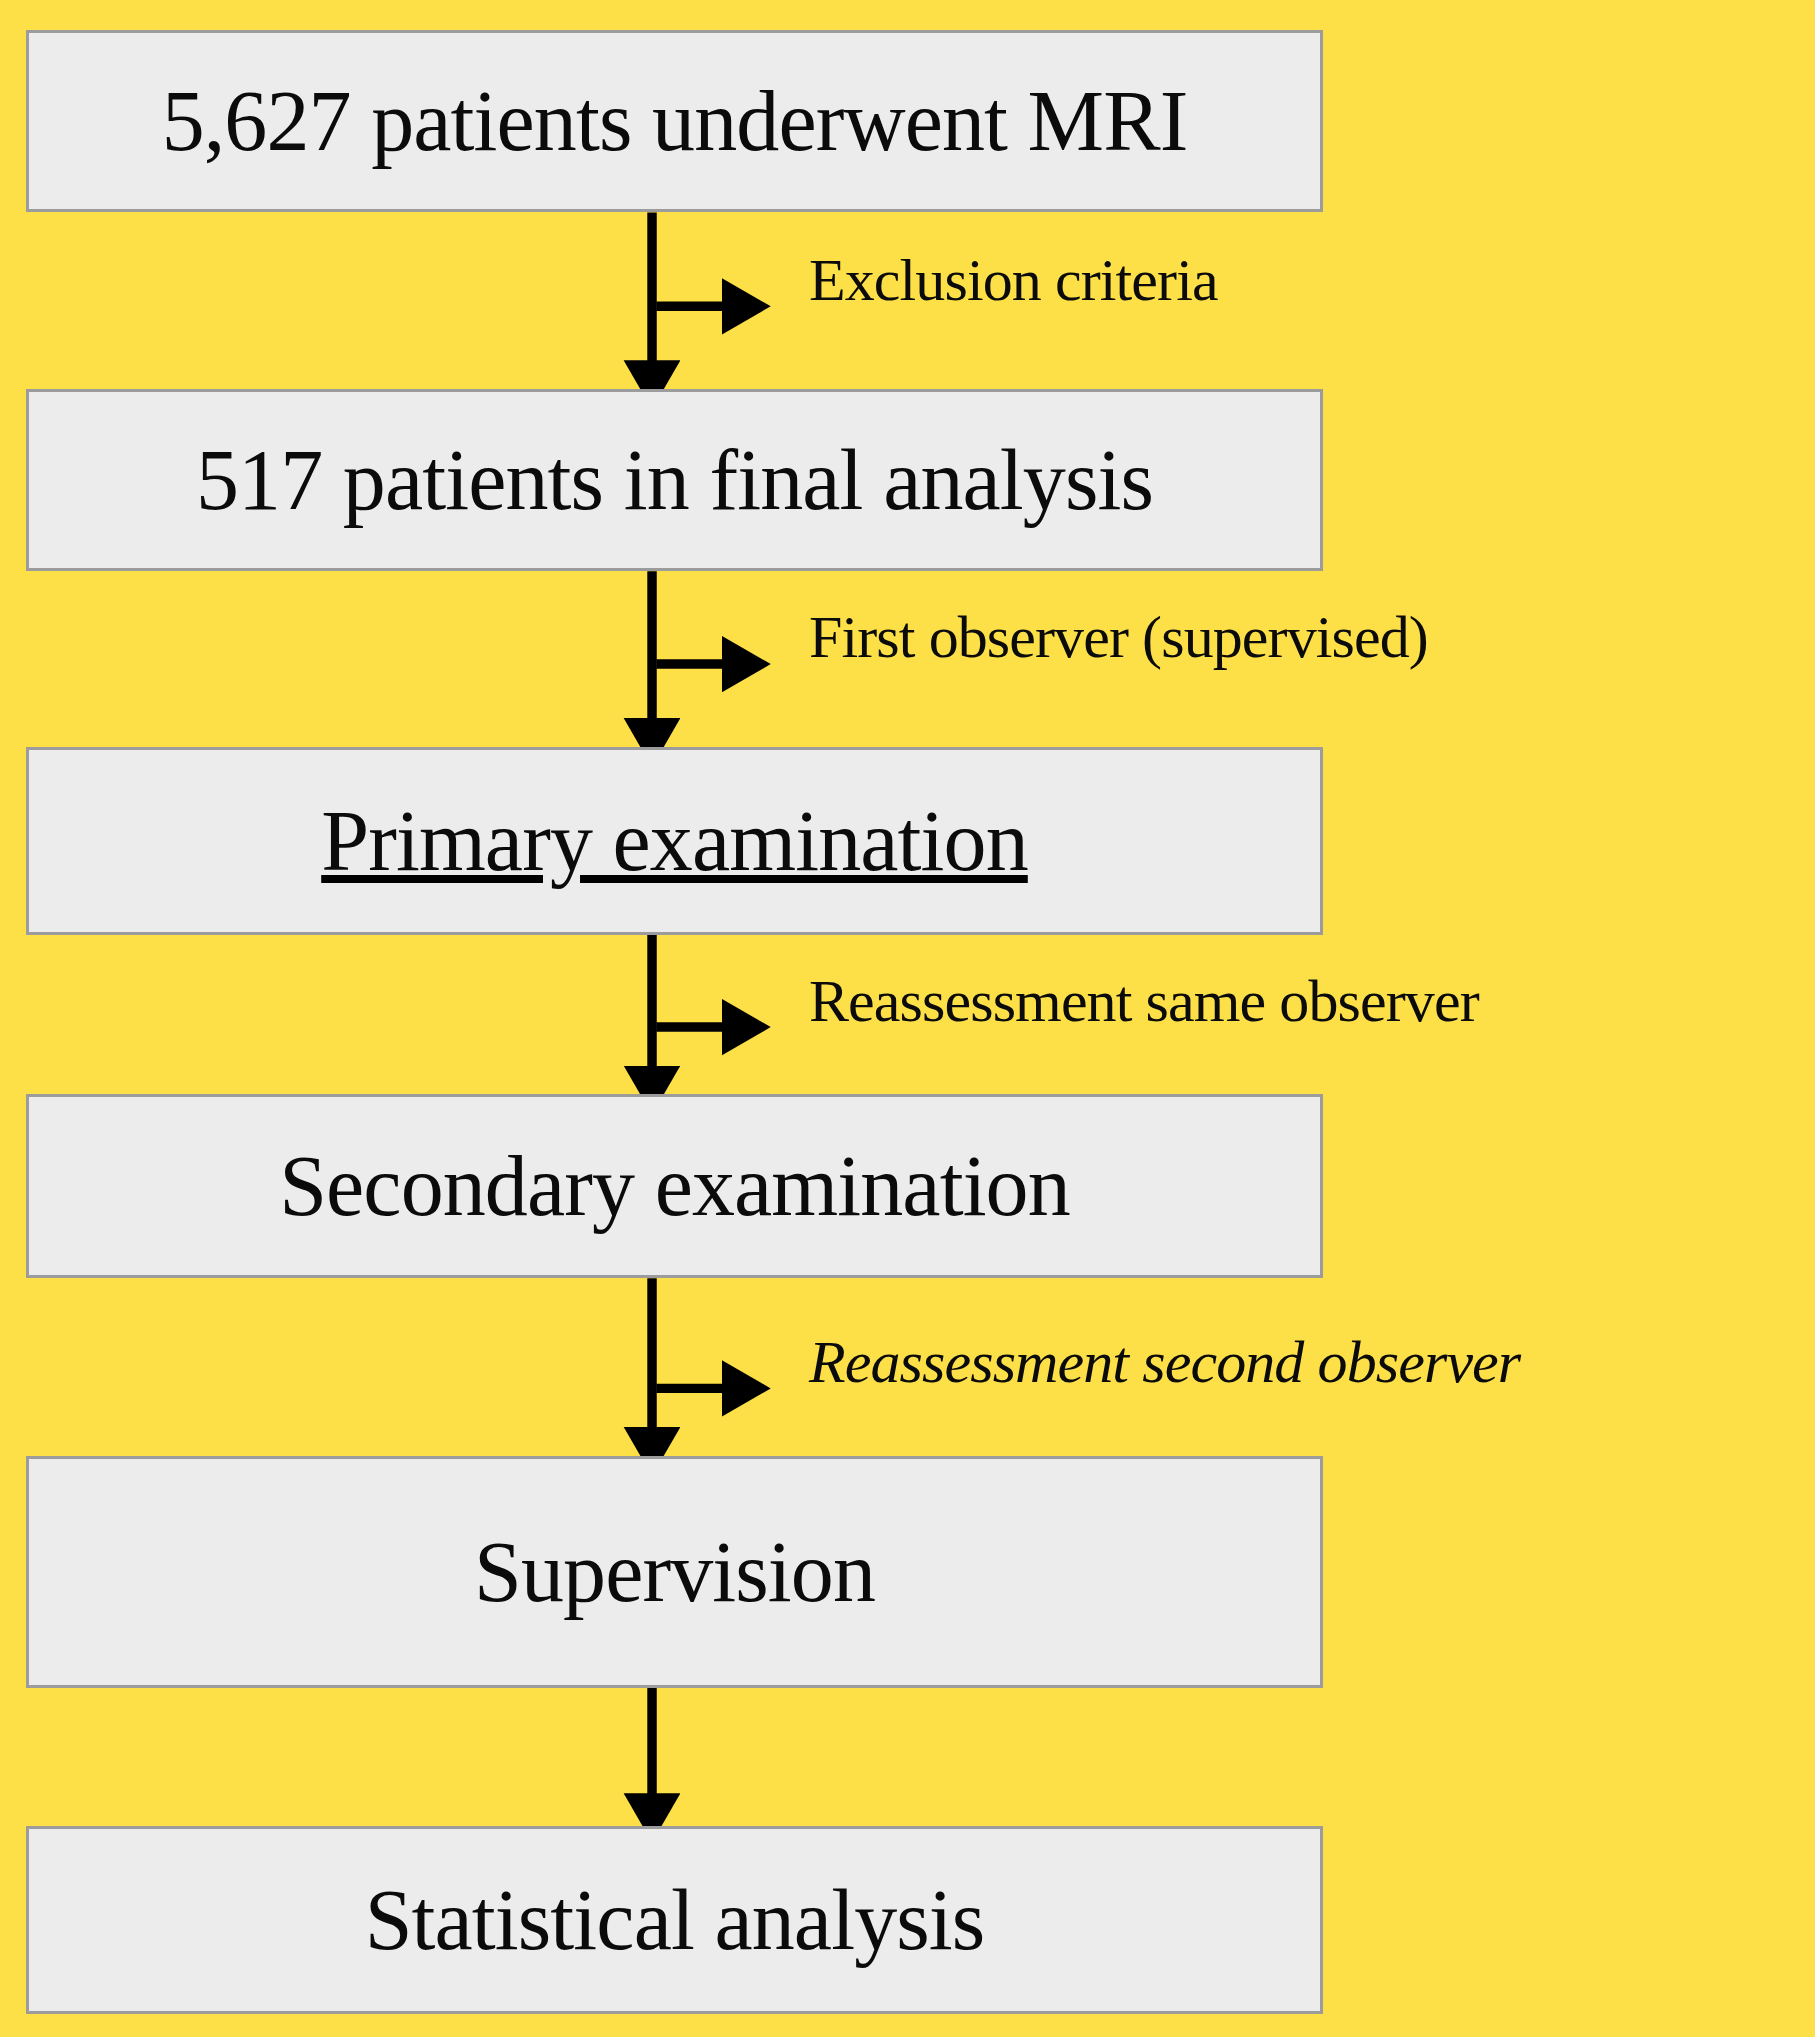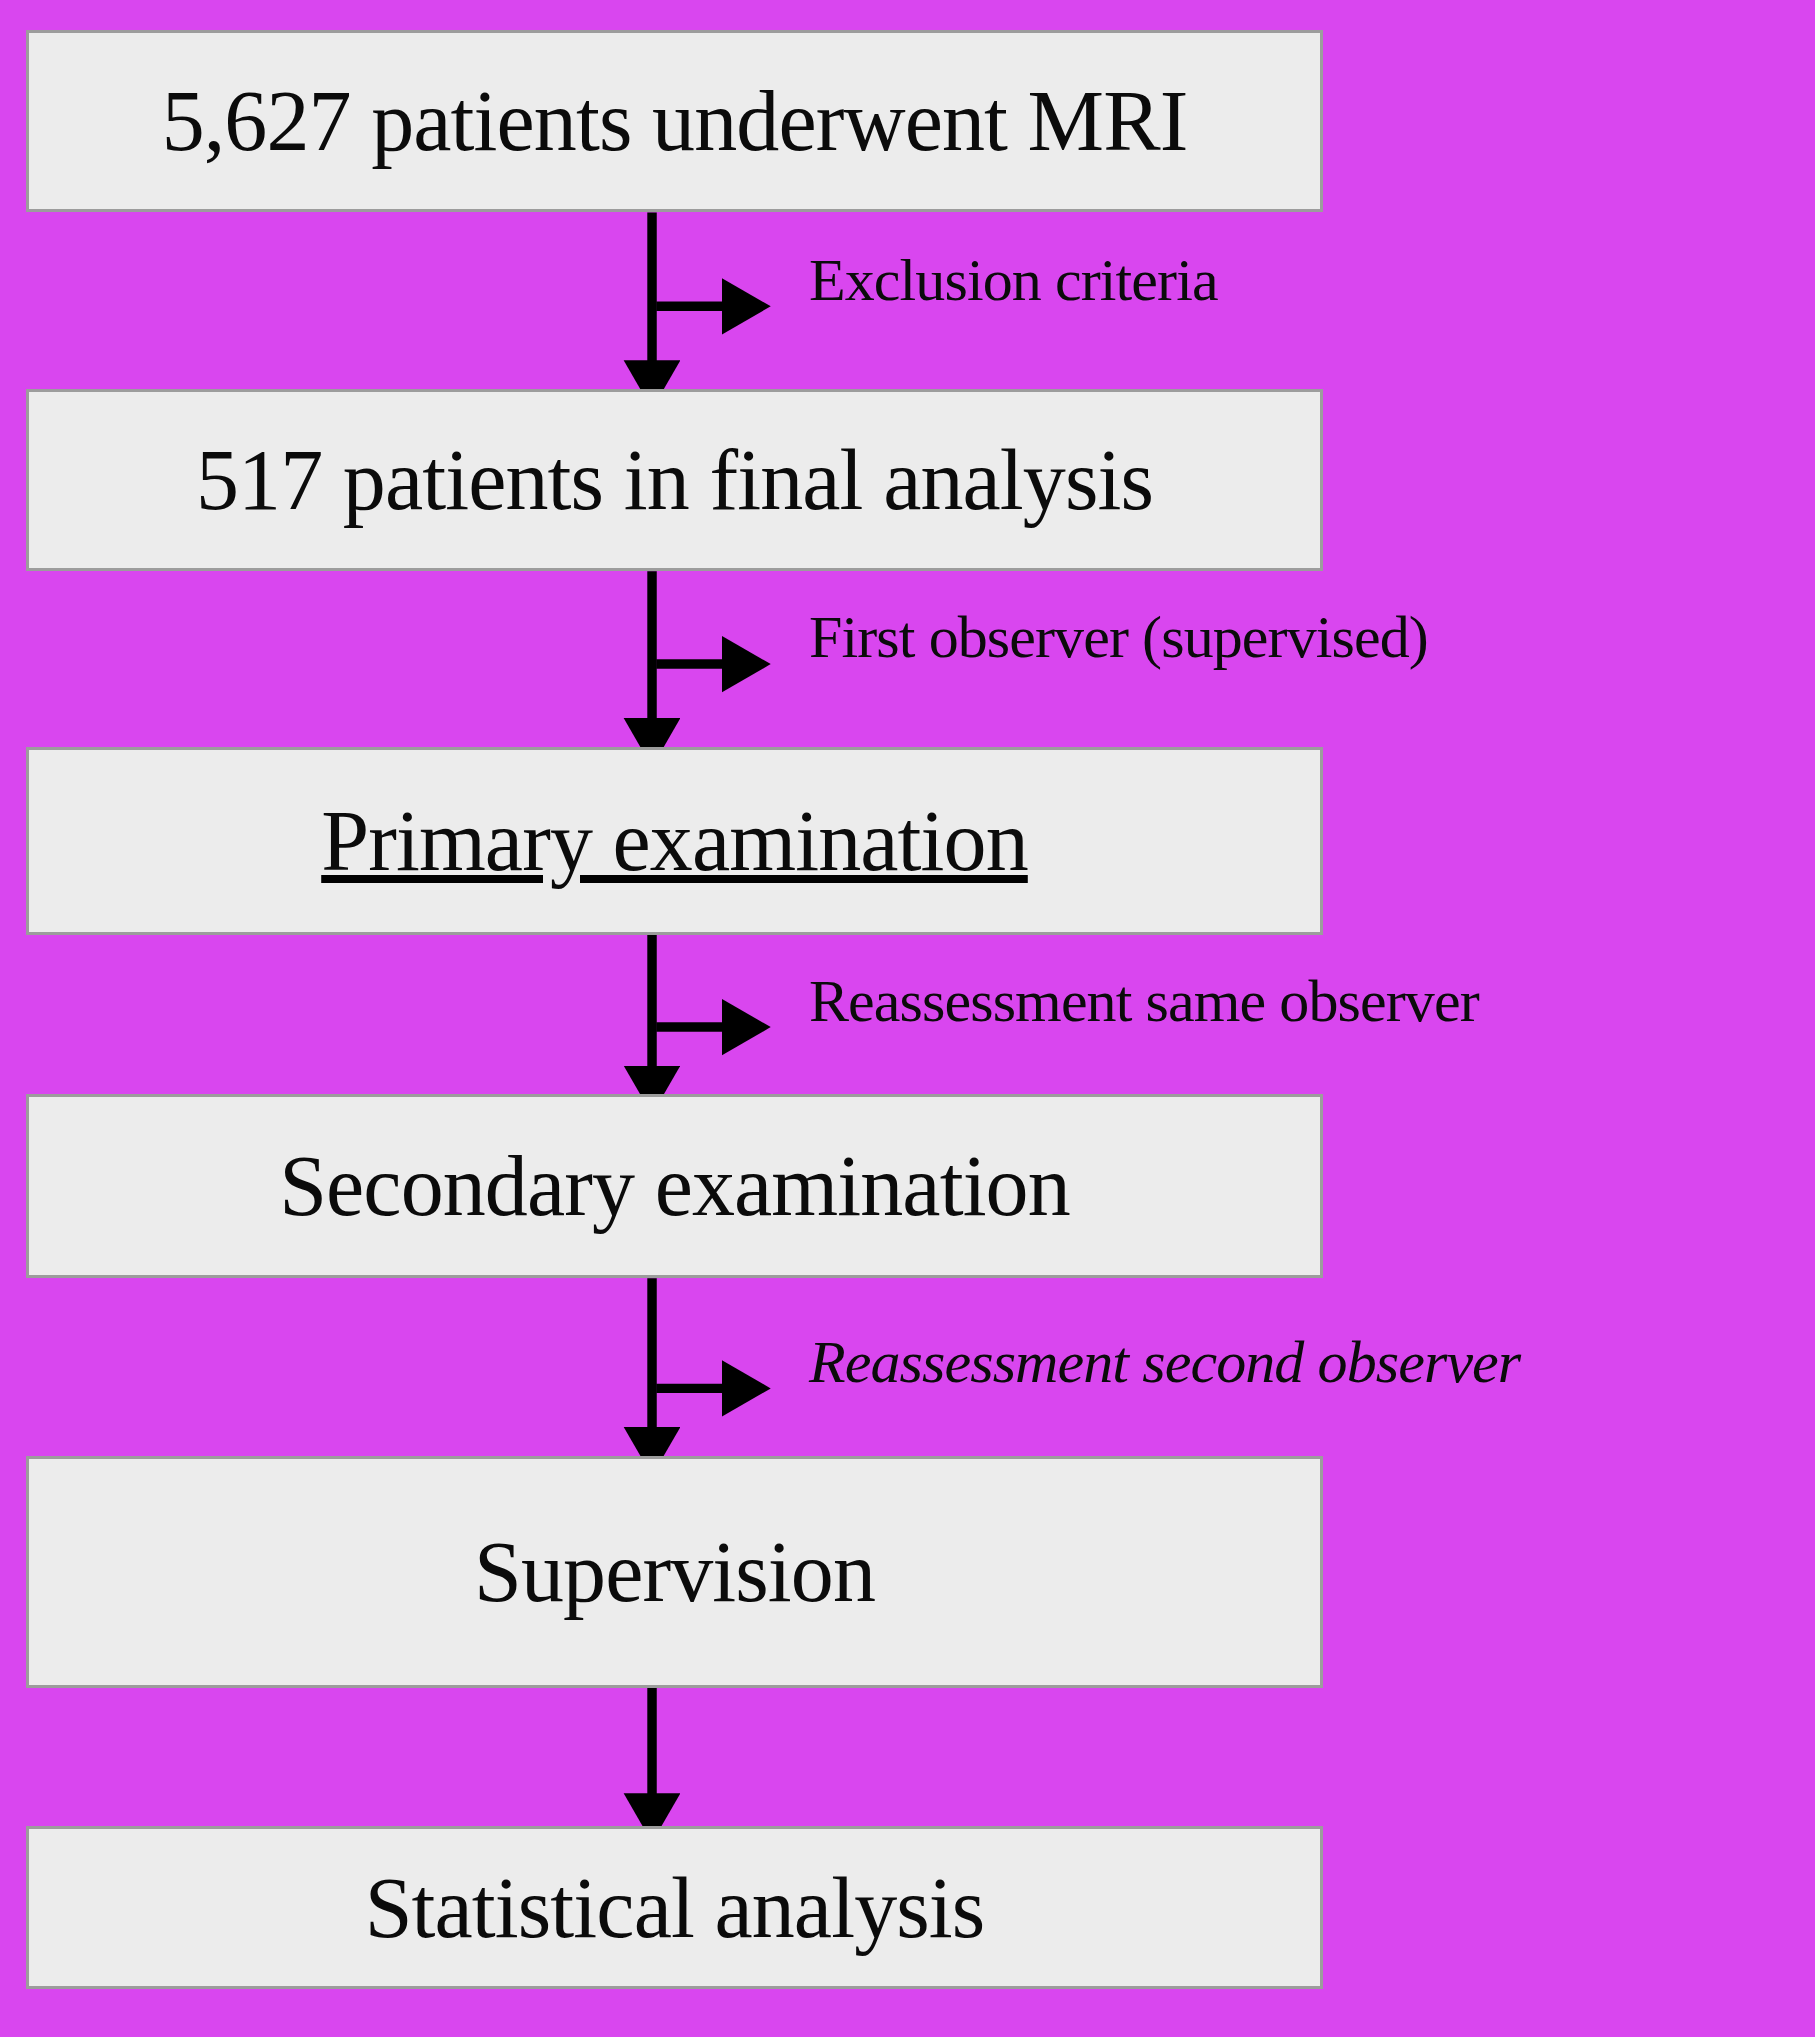--- a/index.html
+++ b/index.html
@@ -10,21 +10,21 @@
   body {
     width: 1815px;
     height: 2037px;
     font-family: "Liberation Serif", "DejaVu Serif", serif;
     overflow: hidden;
   }
   #flow {
     position: relative;
     width: 1815px;
     height: 2037px;
-    background: #d946ef;
+    background: #fde047;
   }
   .node-box {
     position: absolute;
     left: 26px;
     width: 1297px;
     box-sizing: border-box;
     background: #ececec;
     border: 3.4px solid #9c9c9c;
     display: flex;
     align-items: center;
@@ -56,21 +56,21 @@
     height: 2037px;
     pointer-events: none;
     overflow: visible;
   }
   
   #box-0 { top: 30px;   height: 182px; }
   #box-1 { top: 389px;  height: 182px; }
   #box-2 { top: 747px;  height: 188px; text-decoration: underline; }
   #box-3 { top: 1094px; height: 184px; }
   #box-4 { top: 1456px; height: 232px; }
-  #box-5 { top: 1826px; height: 163px; }
+  #box-5 { top: 1826px; height: 188px; }
 
   
   #edge-label-0 { left: 809px;  top: 250px; }
   #edge-label-1 { left: 809px;  top: 607px; }
   #edge-label-2 { left: 809px;  top: 971px; font-family: Liberation Serif, serif; }
   #edge-label-3 { left: 809px;  top: 1332px; font-style: italic; }
 </style>
 </head>
 <body>
 

